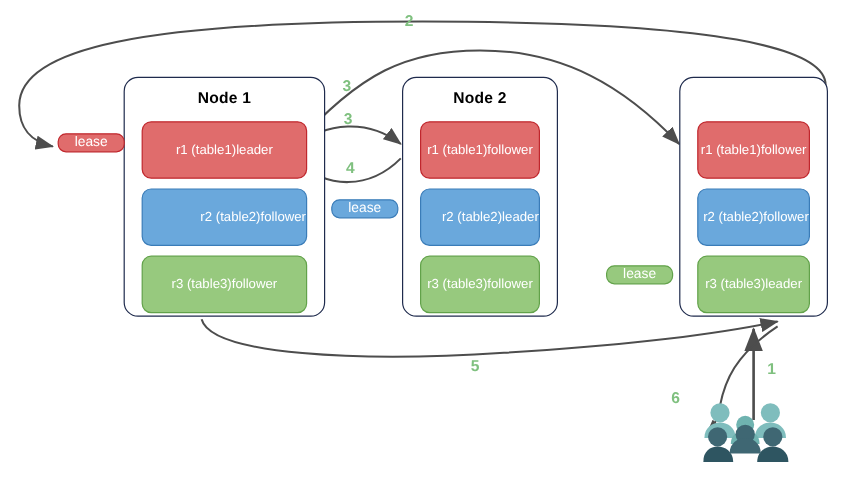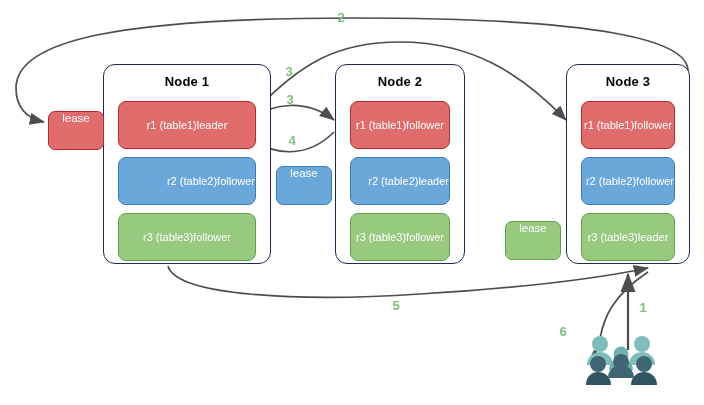--- a/index.html
+++ b/index.html
@@ -59,25 +59,25 @@
   .r-red   { background: #e06c6c; border: 1.6px solid #c0272d; }
   .r-blue  { background: #6aa8dc; border: 1.6px solid #3a7cb8; justify-content: flex-end; }
   .r-green { background: #97c97e; border: 1.6px solid #62a24a; }
 
   .lease {
     position: absolute;
     border-radius: 7px;
     color: #ffffff;
     font-size: 11.5px;
     display: flex;
-    align-items: flex-start;
+    align-items: center;
     justify-content: center;
     box-sizing: border-box;
     width: 56px;
-    height: 39px;
+    height: 16px;
   }
   .lease.red   { background: #e06c6c; border: 1.6px solid #c0272d; }
   .lease.blue  { background: #6aa8dc; border: 1.6px solid #3a7cb8; }
   .lease.green { background: #97c97e; border: 1.6px solid #62a24a; }
 
   .edge-label {
     position: absolute;
     color: #7fc07f;
     font-size: 13px;
     font-weight: bold;
@@ -142,21 +142,20 @@
       <span>r2 (table2)</span>
       <span>leader</span>
     </div>
     <div class="replica r-green" style="top:148px;">
       <span>r3 (table3)</span>
       <span>follower</span>
     </div>
   </div>
 
   <div class="node" style="left:566px; top:64px; width:124px; height:200px;">
-    <div class="node-title">Node 3</div>
     <div class="replica r-red" style="top:36px;">
       <span>r1 (table1)</span>
       <span>follower</span>
     </div>
     <div class="replica r-blue" style="top:92px;">
       <span>r2 (table2)</span>
       <span>follower</span>
     </div>
     <div class="replica r-green" style="top:148px;">
       <span>r3 (table3)</span>

